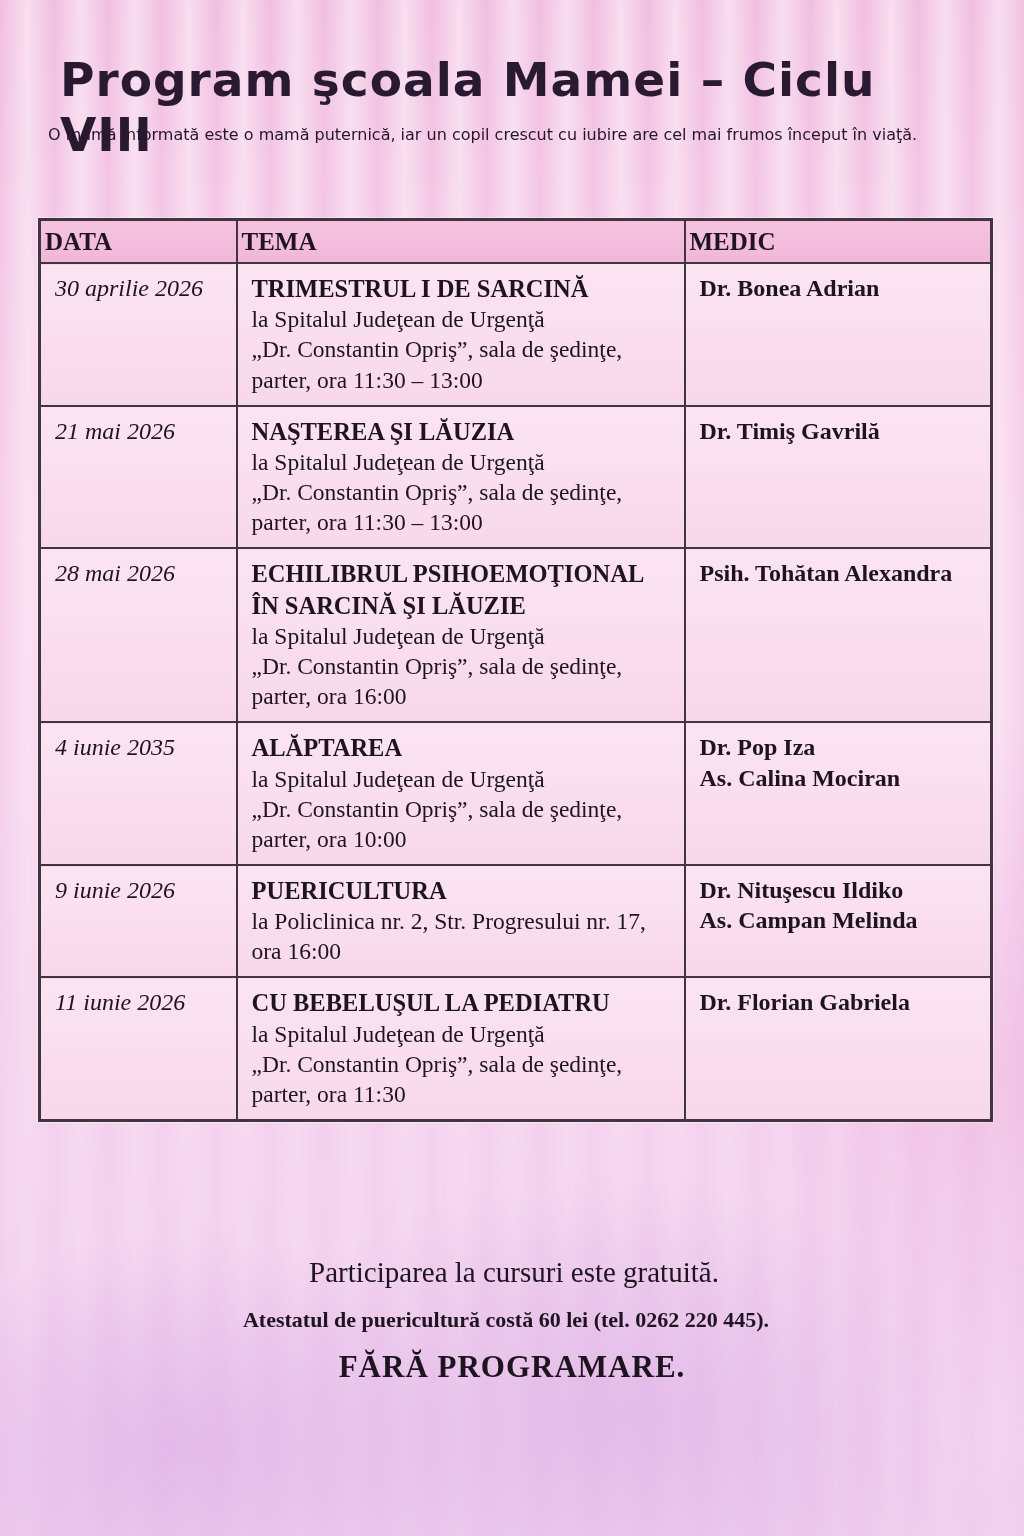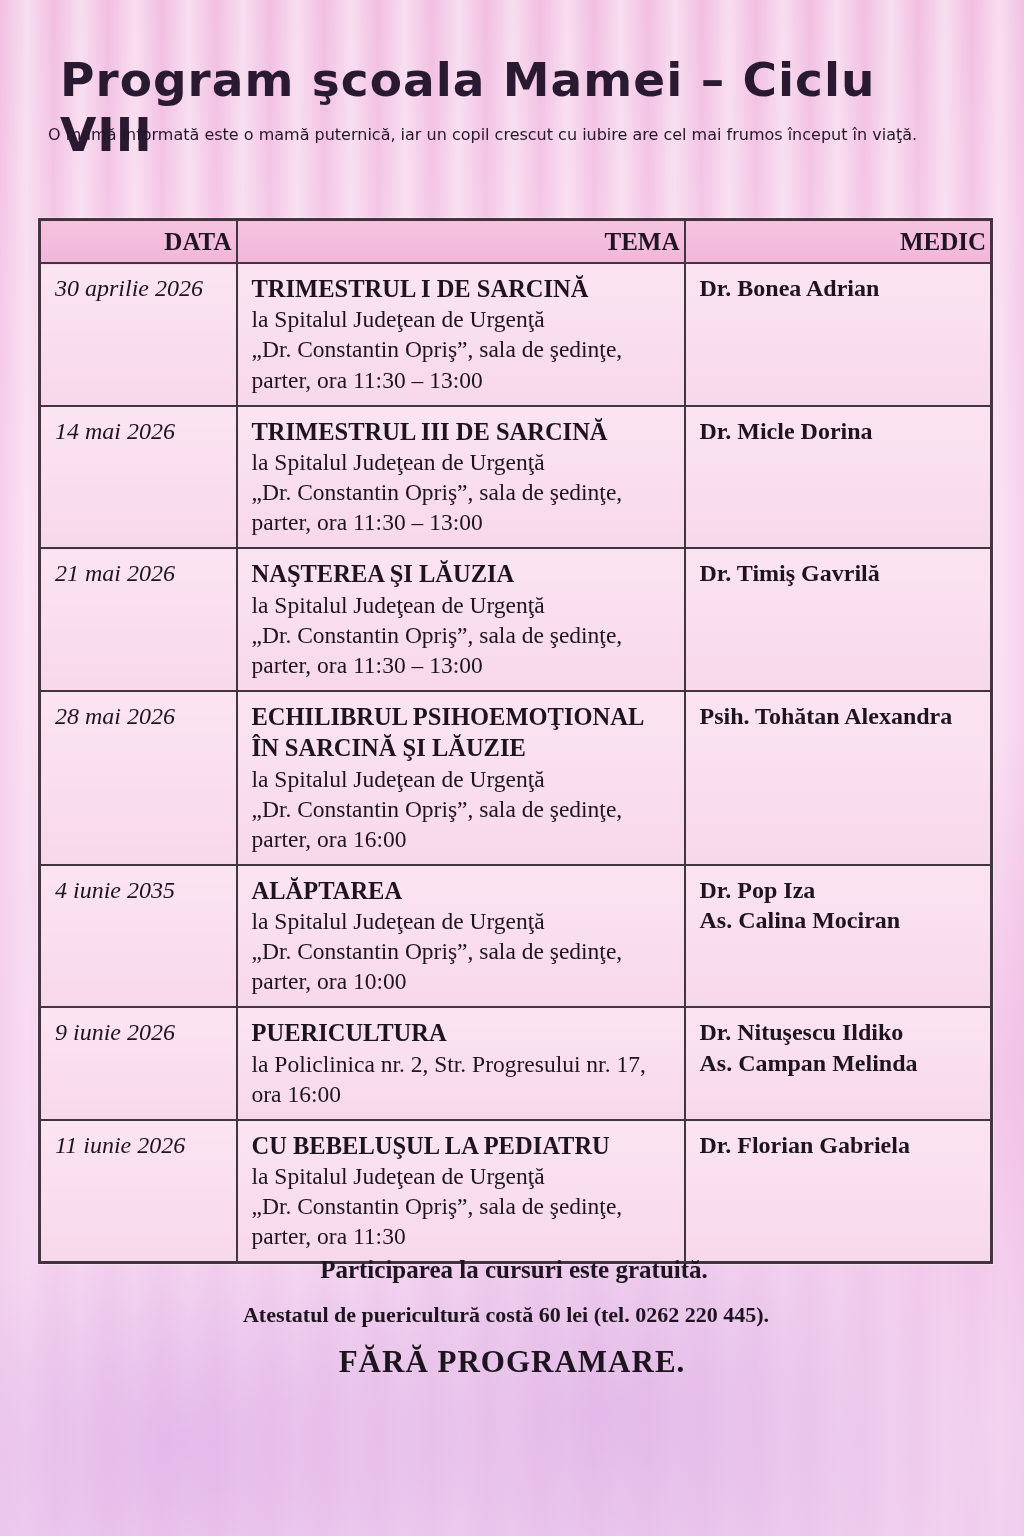--- a/index.html
+++ b/index.html
@@ -55,40 +55,40 @@
     border: 2px solid #43353f;
     vertical-align: top;
   }
   table.schedule { border: 3px solid #43353f; box-shadow: 0 0 0 1px rgba(255,255,255,0.35); }
 
   table.schedule th {
     background: linear-gradient(180deg, #f5c3e0, #f1b6d9);
     font-size: 25px;
     font-weight: bold;
     padding: 7px 4px 6px 4px;
-    text-align: right;
+    text-align: left;
     color: #201322;
   }
   table.schedule td {
     background: linear-gradient(180deg, #fbe4f2, #f7d8eb);
     padding: 9px 12px 10px 14px;
     font-size: 24px;
     line-height: 1.28;
   }
   td.date-cell { padding-left: 16px; font-style: italic; }
   td.topic-cell .topic-title { font-weight: bold; font-size: 24.5px; }
   td.topic-cell .detail-line { font-size: 23.5px; }
   td.medic-cell { font-weight: bold; font-size: 24.5px; padding-left: 13px; }
 
   .footer {
     position: absolute;
     left: 0; top: 1256px; width: 1024px;
     text-align: center;
   }
-  .footer .f-line1 { font-size: 25px; font-weight: bold; margin: 0 0 18px 4px; }
+  .footer .f-line1 { font-size: 29px; font-weight: normal; margin: 0 0 18px 4px; }
   .footer .f-line2 { font-size: 22px; font-weight: bold; margin: 0 12px 16px 0; }
   .footer .f-line3 { font-size: 31px; font-weight: bold; letter-spacing: 1px; margin: 16px; }
 </style>
 </head>
 <body>
 
 <div class="page">
 
   <div class="title">Program şcoala Mamei – Ciclu VIII</div>
   <div class="subtitle">O mamă informată este o mamă puternică, iar un copil crescut cu iubire are cel mai frumos început în viaţă.</div>
@@ -110,32 +110,20 @@
         <tr>
           <td class="date-cell">30 aprilie 2026</td>
           <td class="topic-cell">
             <div class="topic-title">TRIMESTRUL I DE SARCINĂ</div>
             <div class="detail-line">la Spitalul Judeţean de Urgenţă</div>
             <div class="detail-line">„Dr. Constantin Opriş”, sala de şedinţe,</div>
             <div class="detail-line">parter, ora 11:30 – 13:00</div>
           </td>
           <td class="medic-cell">
             <div class="medic-line">Dr. Bonea Adrian</div>
-          </td>
-        </tr>
-        <tr>
-          <td class="date-cell">14 mai 2026</td>
-          <td class="topic-cell">
-            <div class="topic-title">TRIMESTRUL III DE SARCINĂ</div>
-            <div class="detail-line">la Spitalul Judeţean de Urgenţă</div>
-            <div class="detail-line">„Dr. Constantin Opriş”, sala de şedinţe,</div>
-            <div class="detail-line">parter, ora 11:30 – 13:00</div>
-          </td>
-          <td class="medic-cell">
-            <div class="medic-line">Dr. Micle Dorina</div>
           </td>
         </tr>
         <tr>
           <td class="date-cell">21 mai 2026</td>
           <td class="topic-cell">
             <div class="topic-title">NAŞTEREA ŞI LĂUZIA</div>
             <div class="detail-line">la Spitalul Judeţean de Urgenţă</div>
             <div class="detail-line">„Dr. Constantin Opriş”, sala de şedinţe,</div>
             <div class="detail-line">parter, ora 11:30 – 13:00</div>
           </td>

